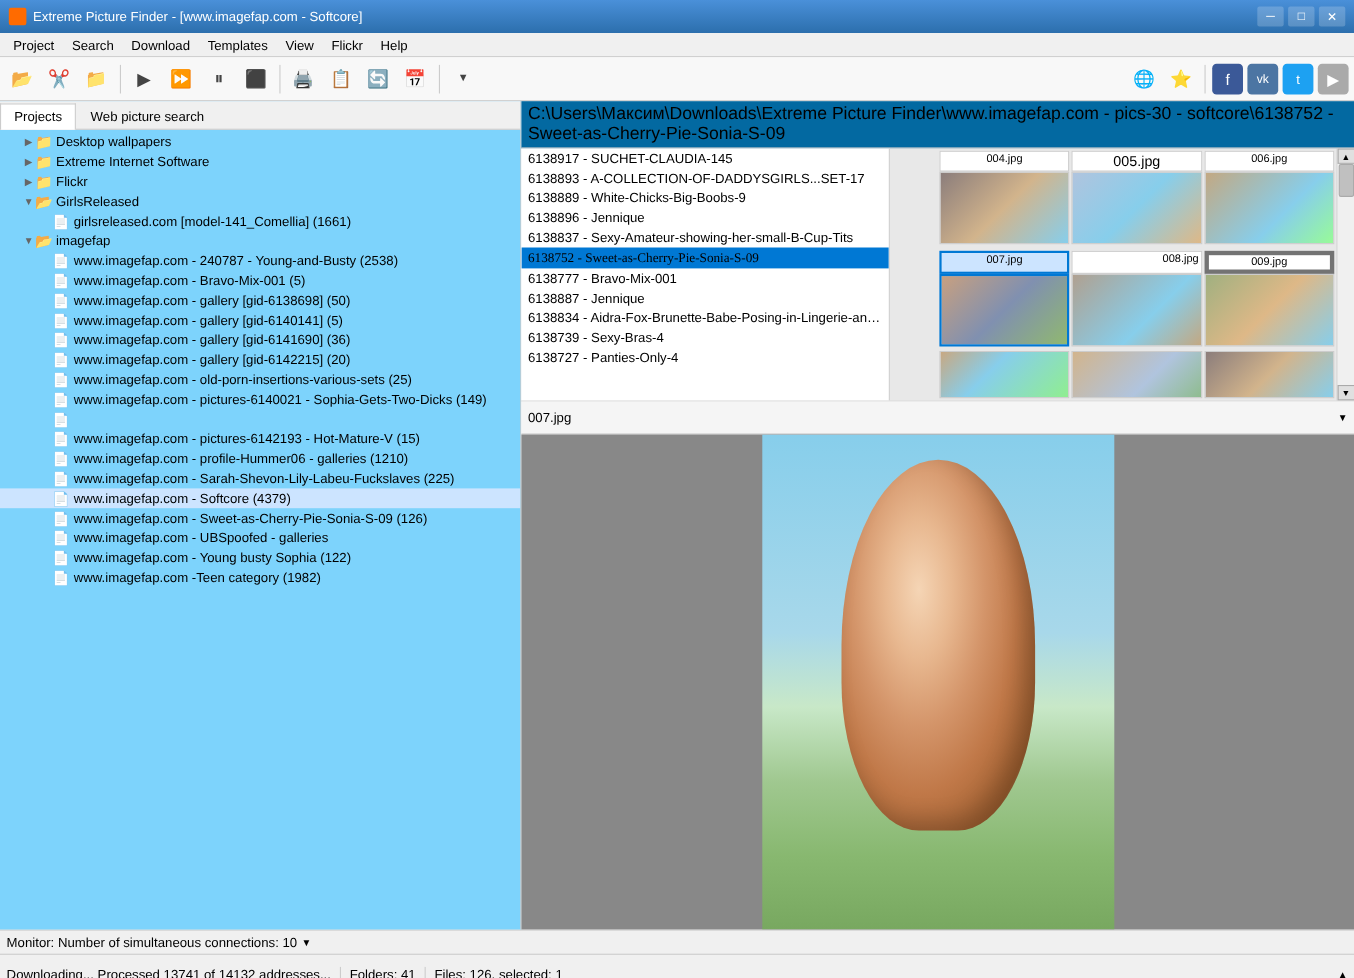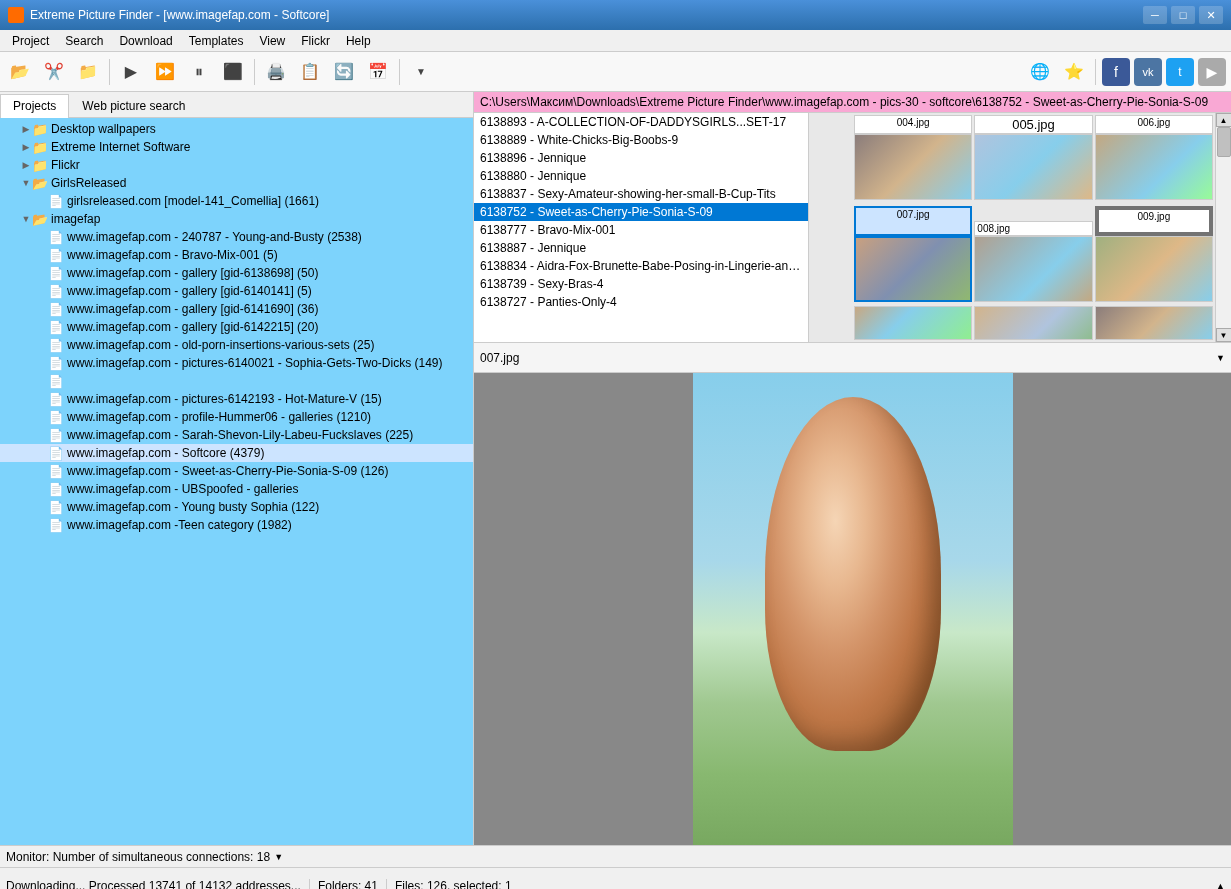--- a/index.html
+++ b/index.html
@@ -125,24 +125,24 @@
     
     #right-panel {
       flex: 1;
       display: flex;
       flex-direction: column;
       background: #f5f5f5;
     }
 
     
     #path-bar {
-      background: #f9a8d4;
+      background: #0369a1;
       border-bottom: 1px solid #ccc;
       padding: 3px 6px;
-      font-size: 12px;
+      font-size: 16px;
       display: flex;
       align-items: center;
     }
 
     
     #gallery-area {
       display: flex;
       height: 230px;
       border-bottom: 1px solid #ccc;
     }
@@ -154,21 +154,21 @@
       overflow-y: scroll;
       font-size: 12px;
     }
     .gallery-item {
       padding: 2px 6px;
       cursor: pointer;
       white-space: nowrap;
       overflow: hidden;
       text-overflow: ellipsis;
     }
-    .gallery-item.selected { background: #0078d4; color: #ffffff; }
+    .gallery-item.selected { background: #0078d4; color: #000000; font-family: Liberation Serif, serif; }
     .thumb-cell {
       background: white;
       border: 1px solid #ccc;
       display: flex;
       flex-direction: column;
       align-items: center;
       padding: 2px;
       cursor: pointer;
       font-size: 10px;
     }
@@ -507,24 +507,24 @@
   <div id="right-panel">
 
     <div id="path-bar">
       <span>C:\Users\Максим\Downloads\Extreme Picture Finder\www.imagefap.com - pics-30 - softcore\6138752 - Sweet-as-Cherry-Pie-Sonia-S-09</span>
     </div>
 
     <div id="gallery-area">
 
       <div id="gallery-list">
 
+      <div class="gallery-item">6138917 - SUCHET-CLAUDIA-145</div>
           <div class="gallery-item">6138893 - A-COLLECTION-OF-DADDYSGIRLS...SET-17</div>
           <div class="gallery-item">6138889 - White-Chicks-Big-Boobs-9</div>
           <div class="gallery-item">6138896 - Jennique</div>
-          <div class="gallery-item">6138880 - Jennique</div>
           <div class="gallery-item">6138837 - Sexy-Amateur-showing-her-small-B-Cup-Tits</div>
           <div class="gallery-item selected">6138752 - Sweet-as-Cherry-Pie-Sonia-S-09</div>
           <div class="gallery-item">6138777 - Bravo-Mix-001</div>
           <div class="gallery-item">6138887 - Jennique</div>
           <div class="gallery-item">6138834 - Aidra-Fox-Brunette-Babe-Posing-in-Lingerie-and-P</div>
           <div class="gallery-item">6138739 - Sexy-Bras-4</div>
           <div class="gallery-item">6138727 - Panties-Only-4</div>
         </div>
 
       <div style="flex:1; display:flex; flex-direction:column; background:#e8e8e8;padding-left:43px;">
@@ -536,21 +536,21 @@
         </div>
 
         <div style="display:grid; grid-template-columns: repeat(3, 1fr); gap:2px; padding: 0 2px 2px 2px; height:70px;">
           <div class="thumb-cell t1" style="height:66px;"></div>
           <div class="thumb-cell t2" style="height:66px;"></div>
           <div class="thumb-cell t3" style="height:66px;"></div>
         </div>
 
         <div style="display:grid; grid-template-columns: repeat(3, 1fr); gap:2px; padding: 2px 2px 0 2px;">
           <div style="text-align:center; font-size:10px; background:#cce4ff; border:2px solid #0078d4; padding:1px 2px;">007.jpg</div>
-          <div style="text-align:left; font-size:10px; background:white; border:1px solid #ccc; padding:1px 2px;margin-top:15px;">008.jpg</div>
+          <div style="text-align:right; font-size:10px; background:white; border:1px solid #ccc; padding:1px 2px;">008.jpg</div>
           <div style="text-align:center; font-size:10px; background:white; border:4px solid #737373; padding:1px 2px;">009.jpg</div>
         </div>
 
         <div style="display:grid; grid-template-columns: repeat(3, 1fr); gap:2px; padding: 0 2px 2px 2px; height:70px;">
           <div class="t4" style="height:66px; border:2px solid #0078d4; background: linear-gradient(135deg, #c8a080 0%, #8090b0 50%, #90b870 100%);"></div>
           <div class="t5" style="height:66px; border:1px solid #ccc;"></div>
           <div class="t6" style="height:66px; border:1px solid #ccc;"></div>
         </div>
 
         <div style="display:grid; grid-template-columns: repeat(3, 1fr); gap:2px; padding: 0 2px 2px 2px; flex:1; overflow:hidden;">
@@ -576,21 +576,21 @@
     </div>
 
     <div id="preview-area">
       <div class="prev-img-bg" style="width:320px; height:100%;"></div>
     </div>
 
   </div>
 </div>
 
 <div id="monitor-bar">
-  <span>Monitor: Number of simultaneous connections: 18</span>
+  <span>Monitor: Number of simultaneous connections: 10</span>
   <span style="cursor:pointer; margin-left:4px; font-size:9px;">▼</span>
 </div>
 
 <div id="status-bar-bottom">
   <span>Downloading... Processed 13741 of 14132 addresses...</span>
   <div class="status-sep"></div>
   <span>Folders: 41</span>
   <div class="status-sep"></div>
   <span>Files: 126, selected: 1</span>
   <span style="margin-left:auto; font-size:9px; cursor:pointer;">▲</span>

